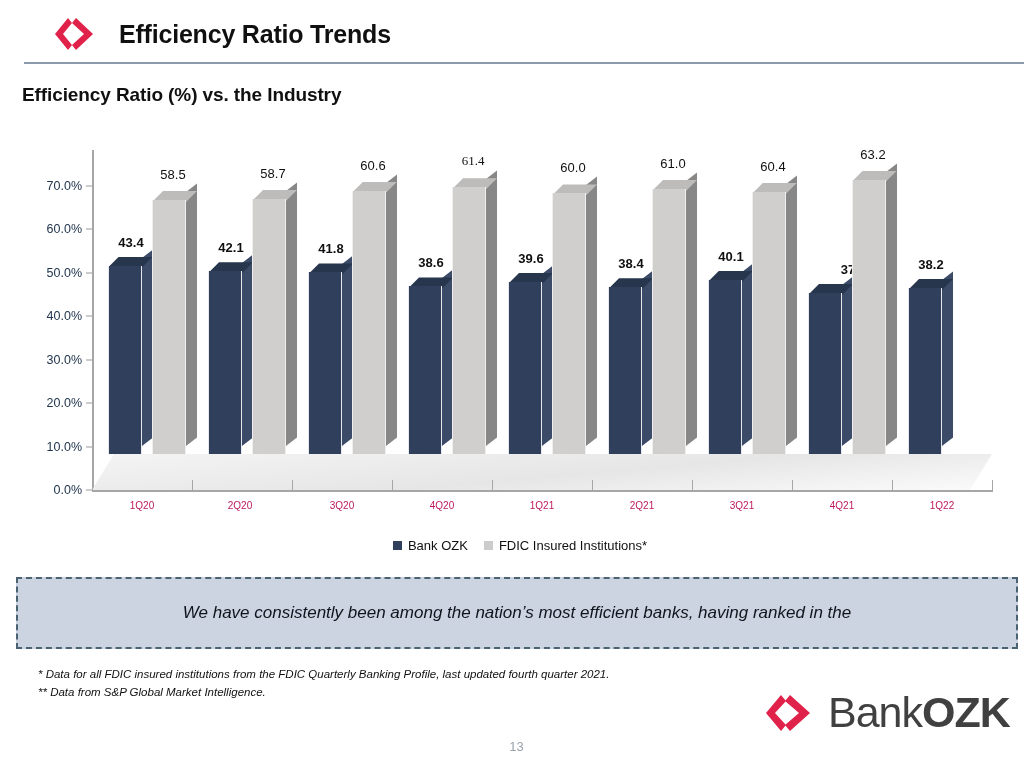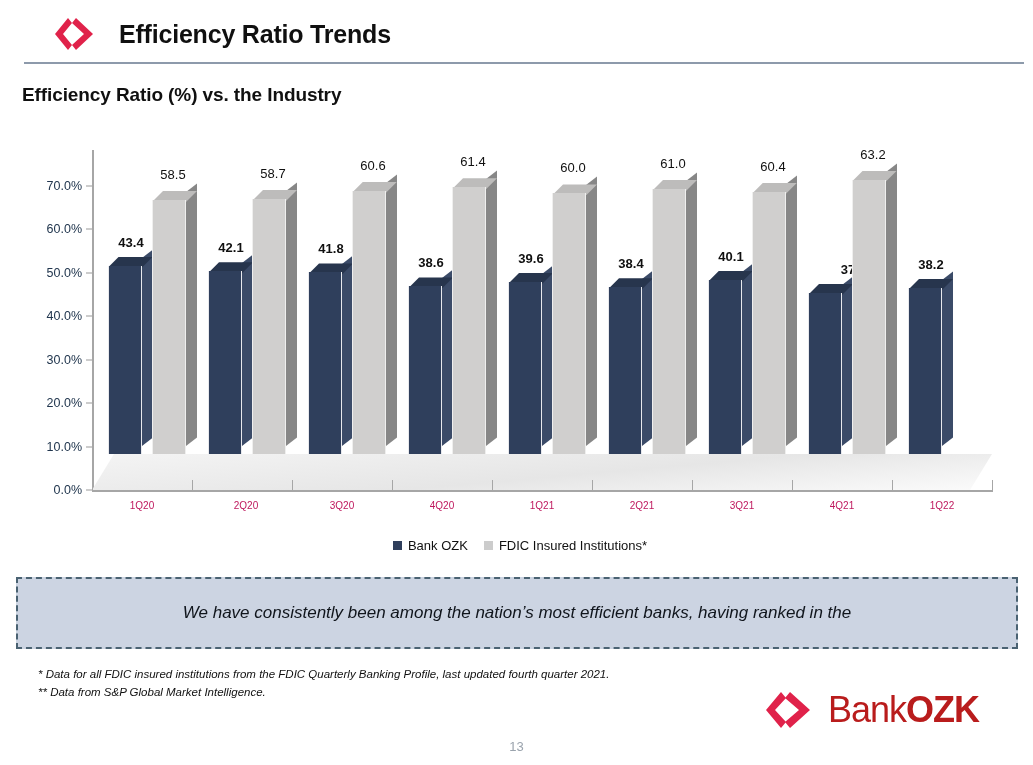--- a/index.html
+++ b/index.html
@@ -251,21 +251,21 @@
   
   .brand {
     position: absolute;
     top: 688px;
     left: 762px;
     display: flex;
     align-items: center;
     gap: 14px;
   }
   .brand-mark { width: 52px; height: 44px; flex: 0 0 auto; }
-  .brand-text { font-size: 36px; letter-spacing: -1px; color: #b91c1c; }
+  .brand-text { font-size: 43px; letter-spacing: -1px; color: #404040; }
   .brand-text .bold { font-weight: bold; }
 
   
   .page-number {
     position: absolute;
     top: 739px;
     left: 0;
     width: 1033px;
     text-align: center;
     font-size: 13px;
@@ -347,21 +347,21 @@
           <div class="side"></div>
           <div class="top"></div>
           <div class="front"></div>
         </div>
         <div class="bar-value ozk" style="left: -12px; bottom: 183.634px;">38.6</div>
         <div class="bar fdic" style="left: 44px; height: 266.651px;">
           <div class="side"></div>
           <div class="top"></div>
           <div class="front"></div>
         </div>
-        <div class="bar-value fdic" style="left: 30px; bottom: 284.651px;">61.4</div>
+        <div class="bar-value fdic" style="left: 30px; bottom: 284.651px; font-family: Liberation Serif, serif;">61.4</div>
       </div>
       <div class="bar-group" style="left: 416px; width: 96px;">
         <div class="bar ozk" style="left: 0px; height: 171.977px;">
           <div class="side"></div>
           <div class="top"></div>
           <div class="front"></div>
         </div>
         <div class="bar-value ozk" style="left: -12px; bottom: 187.977px;">39.6</div>
         <div class="bar fdic" style="left: 44px; height: 260.571px;">
           <div class="side"></div>
@@ -417,21 +417,21 @@
           <div class="side"></div>
           <div class="top"></div>
           <div class="front"></div>
         </div>
         <div class="bar-value ozk" style="left: -12px; bottom: 181.897px;">38.2</div>
       </div>
     </div>
   <div class="x-axis-line"></div>
   <div id="x-labels">
       <div class="x-label" style="left: 122px;">1Q20</div>
-      <div class="x-label" style="left: 226px;">2Q20</div>
+      <div class="x-label" style="left: 220px;">2Q20</div>
       <div class="x-label" style="left: 322px;">3Q20</div>
       <div class="x-label" style="left: 422px;">4Q20</div>
       <div class="x-label" style="left: 522px;">1Q21</div>
       <div class="x-label" style="left: 622px;">2Q21</div>
       <div class="x-label" style="left: 722px;">3Q21</div>
       <div class="x-label" style="left: 822px;">4Q21</div>
       <div class="x-label" style="left: 922px;">1Q22</div>
     </div>
 
   <div class="legend" id="legend">

